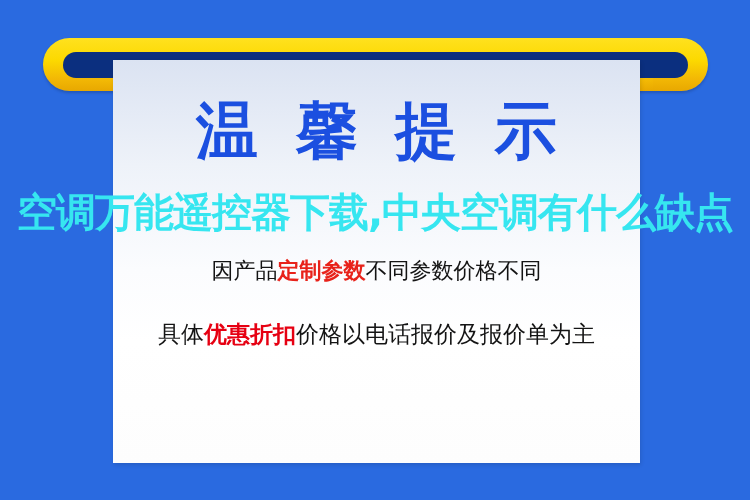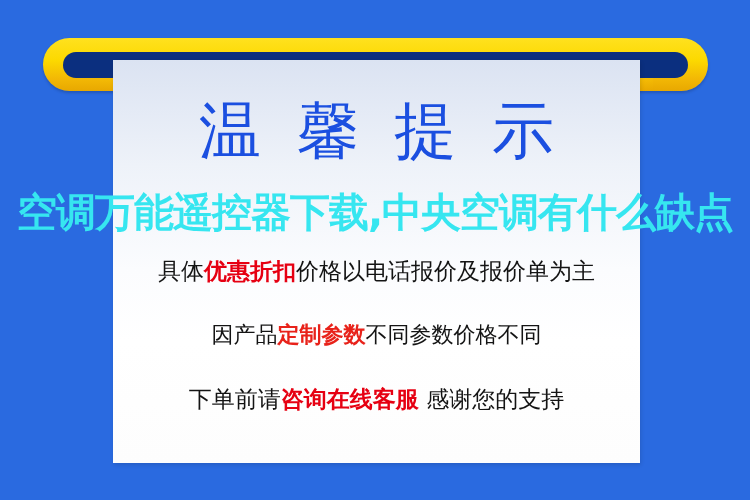--- a/index.html
+++ b/index.html
@@ -78,21 +78,21 @@
   }
 
   .card-title {
     position: absolute;
     left: 0;
     top: 40px;
     width: 100%;
     text-align: center;
     font-size: 62px;
     line-height: 1;
-    font-weight: normal;
+    font-weight: bold;
     color: #1b4fe0;
     letter-spacing: 8px;
     text-indent: 8px;
     white-space: nowrap;
   }
 
   .body-lines {
     position: absolute;
     left: 0;
     top: 198px;
@@ -142,28 +142,25 @@
   <div class="frame-yellow"></div>
   <div class="frame-navy"></div>
   <div class="frame-navy-fill"></div>
   <div class="frame-yellow-under-l"></div>
   <div class="frame-yellow-under-r"></div>
 
   <div class="card">
     <div class="card-title">温 馨 提 示</div>
 
     <div class="body-lines">
-      <div class="bline l2">
-        <span>具体</span><span class="em">优惠折扣</span><span>价格以电话报价及报价单为主</span>
-      </div>
       <div class="bline l1">
         <span>因产品</span><span class="em">定制参数</span><span>不同参数价格不同</span>
       </div>
-      <div class="bline l3">
-        <span>下单前请</span><span class="em">咨询在线客服</span><span> 感谢您的支持</span>
+      <div class="bline l2">
+        <span>具体</span><span class="em">优惠折扣</span><span>价格以电话报价及报价单为主</span>
       </div>
     </div>
   </div>
 
   <div class="overlay">
     <span class="ovline r1">空调万能遥控器下载,中央空调有什么缺点</span>
   </div>
 
 </div>
 

